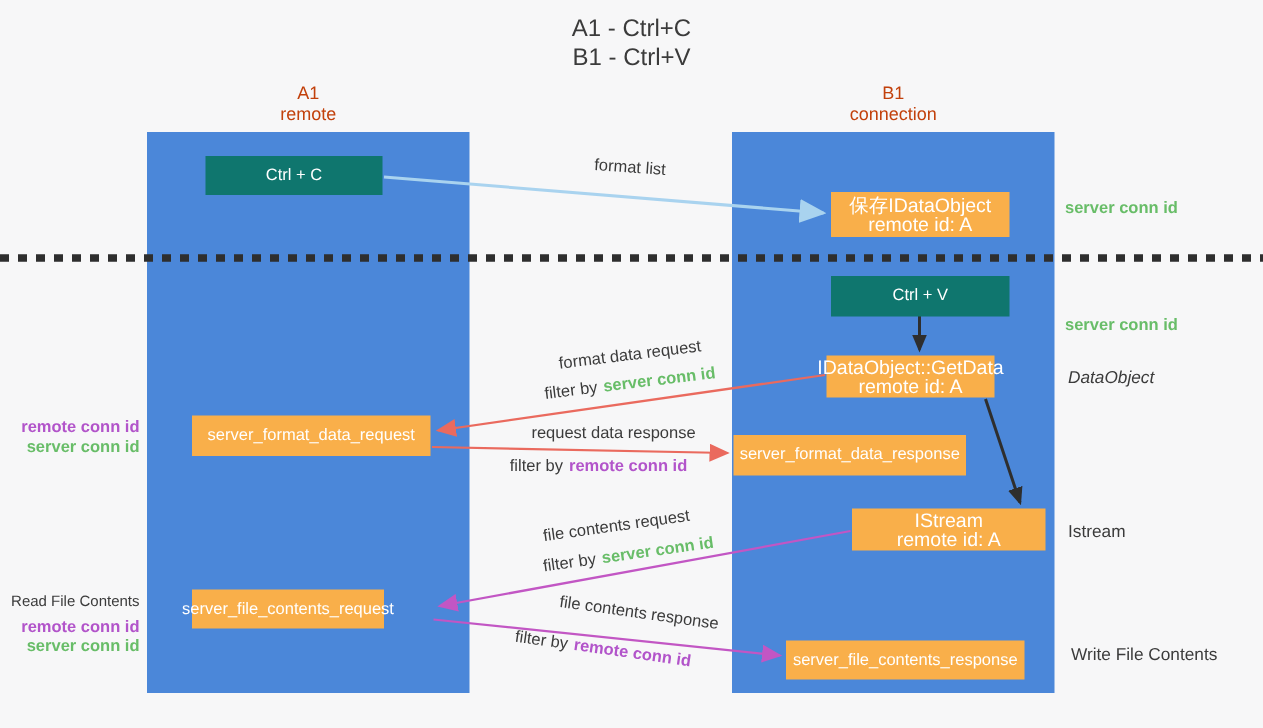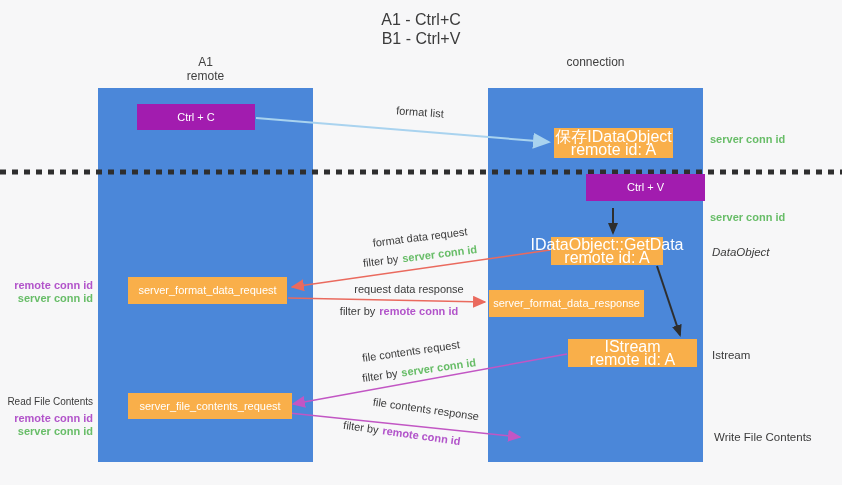--- a/index.html
+++ b/index.html
@@ -9,31 +9,31 @@
     font-family:"Liberation Sans","DejaVu Sans",sans-serif;
     color:#3b3b3b;
   }
   
   .title{position:absolute;left:0;top:10px;width:842px;text-align:center;
          font-size:16px;line-height:19px;color:#3b3b3b;}
   
   .lifeline{position:absolute;top:88px;width:215px;height:374px;background:#4b87d9;z-index:1;}
   .ll-left{left:98px;} .ll-right{left:488px;}
   .ll-header{position:absolute;top:55px;width:215px;text-align:center;
-             font-size:12px;line-height:14px;color:#404040;z-index:3;}
+             font-size:12px;line-height:14px;color:#c2410c;z-index:3;}
   .llh-left{left:98px;} .llh-right{left:488px;}
   
   svg.arrows{position:absolute;left:0;top:0;z-index:2;}
   
   .node{position:absolute;z-index:3;display:flex;flex-direction:column;
         align-items:center;justify-content:center;color:#fff;
         font-size:11px;line-height:13px;text-align:center;box-sizing:border-box;}
-  .green{background:#a21caf;}
+  .green{background:#0f766e;}
   .orange{background:#f9af4a;}
-  .two-line{font-size:16px;line-height:13px;}
+  .two-line{font-size:13px;line-height:13px;}
   
   .flow-label{position:absolute;z-index:3;font-size:11px;color:#3b3b3b;
               text-align:center;white-space:nowrap;}
   .rot-up7{transform:rotate(-7deg);}
   .rot-up8{transform:rotate(-8deg);}
   .rot-dn8{transform:rotate(8deg);}
   .rot-dn4{transform:rotate(4deg);}
   .green-t{color:#68bd68;font-weight:bold;}
   .purple-t{color:#b254ca;font-weight:bold;}
   .sp{margin-left:4px;}
@@ -50,20 +50,21 @@
   <div class="title">
     <div>A1 - Ctrl+C</div>
     <div>B1 - Ctrl+V</div>
   </div>
 
   <div class="ll-header llh-left">
     <div>A1</div>
     <div>remote</div>
   </div>
   <div class="ll-header llh-right">
+    <div>B1</div>
     <div>connection</div>
   </div>
 
   <div class="lifeline ll-left"></div>
   <div class="lifeline ll-right"></div>
 
   <svg class="arrows" width="842" height="485">
     <defs>
       <marker id="ah-blue" markerWidth="9" markerHeight="8" refX="8" refY="4" orient="auto">
         <path d="M0,0 L9,4 L0,8 z" fill="#a9d3ef"></path>
@@ -98,21 +99,21 @@
 
   <div class="node green" style="left:137px;top:104px;width:118px;height:26px;">
     <span>Ctrl + C</span>
   </div>
 
   <div class="node orange two-line" style="left:554px;top:128px;width:119px;height:30px;">
     <span>保存IDataObject</span>
     <span>remote id: A</span>
   </div>
 
-  <div class="node green" style="left:554px;top:174px;width:119px;height:27px;margin-left:32px;">
+  <div class="node green" style="left:554px;top:184px;width:119px;height:27px;">
     <span>Ctrl + V</span>
   </div>
 
   <div class="node orange two-line" style="left:551px;top:237px;width:112px;height:28px;">
     <span>IDataObject::GetData</span>
     <span>remote id: A</span>
   </div>
 
   <div class="node orange" style="left:128px;top:277px;width:159px;height:27px;">
     <span>server_format_data_request</span>
@@ -120,24 +121,27 @@
 
   <div class="node orange" style="left:489px;top:290px;width:155px;height:27px;">
     <span>server_format_data_response</span>
   </div>
 
   <div class="node orange two-line" style="left:568px;top:339px;width:129px;height:28px;">
     <span>IStream</span>
     <span>remote id: A</span>
   </div>
 
-  <div class="node orange" style="left:128px;top:393px;width:164px;height:26px;">
+  <div class="node orange" style="left:128px;top:393px;width:128px;height:26px;">
     <span>server_file_contents_request</span>
   </div>
 
+  <div class="node orange" style="left:524px;top:427px;width:159px;height:26px;">
+    <span>server_file_contents_response</span>
+  </div>
 
   <div class="flow-label rot-dn4" style="left:375px;top:106px;width:90px;">format list</div>
 
   <div class="flow-label rot-up7" style="left:355px;top:231px;width:130px;">format data request</div>
 
   <div class="flow-label rot-up7" style="left:350px;top:250px;width:140px;">
     <span>filter by</span><span class="green-t sp">server conn id</span>
   </div>
 
   <div class="flow-label" style="left:344px;top:283px;width:130px;">request data response</div>

